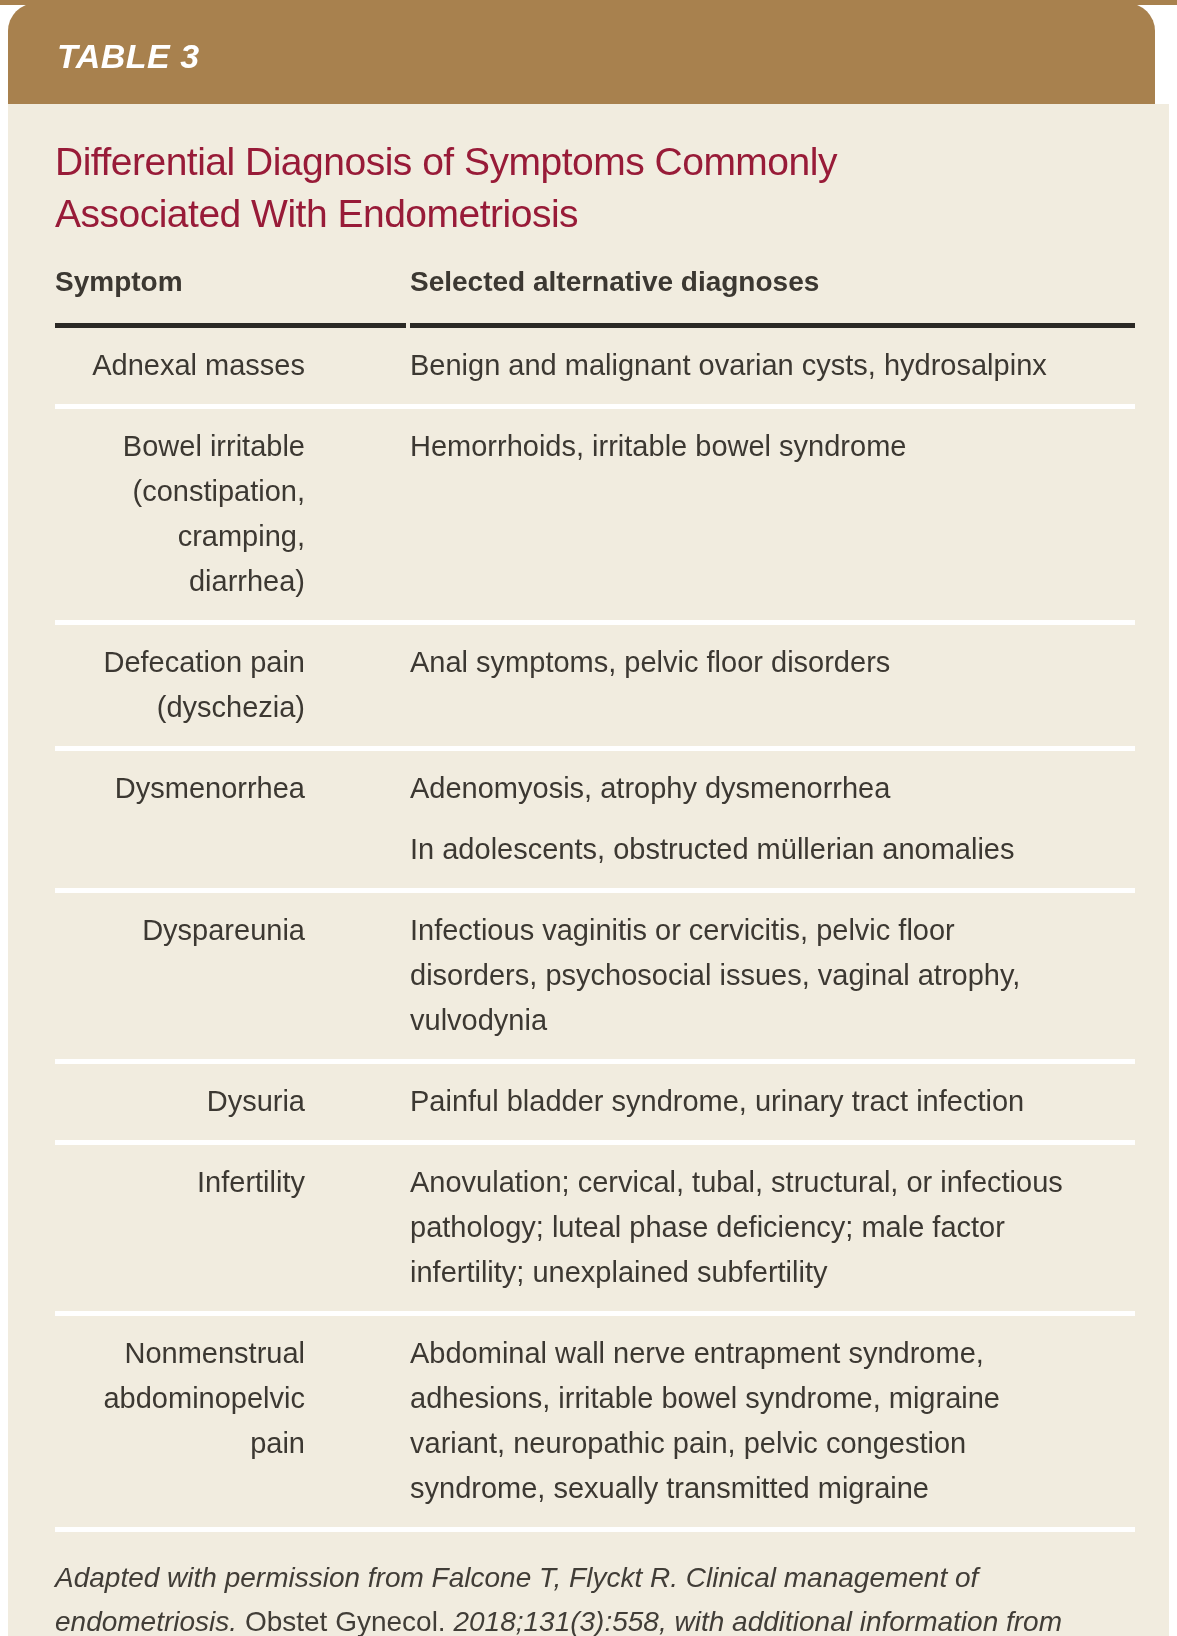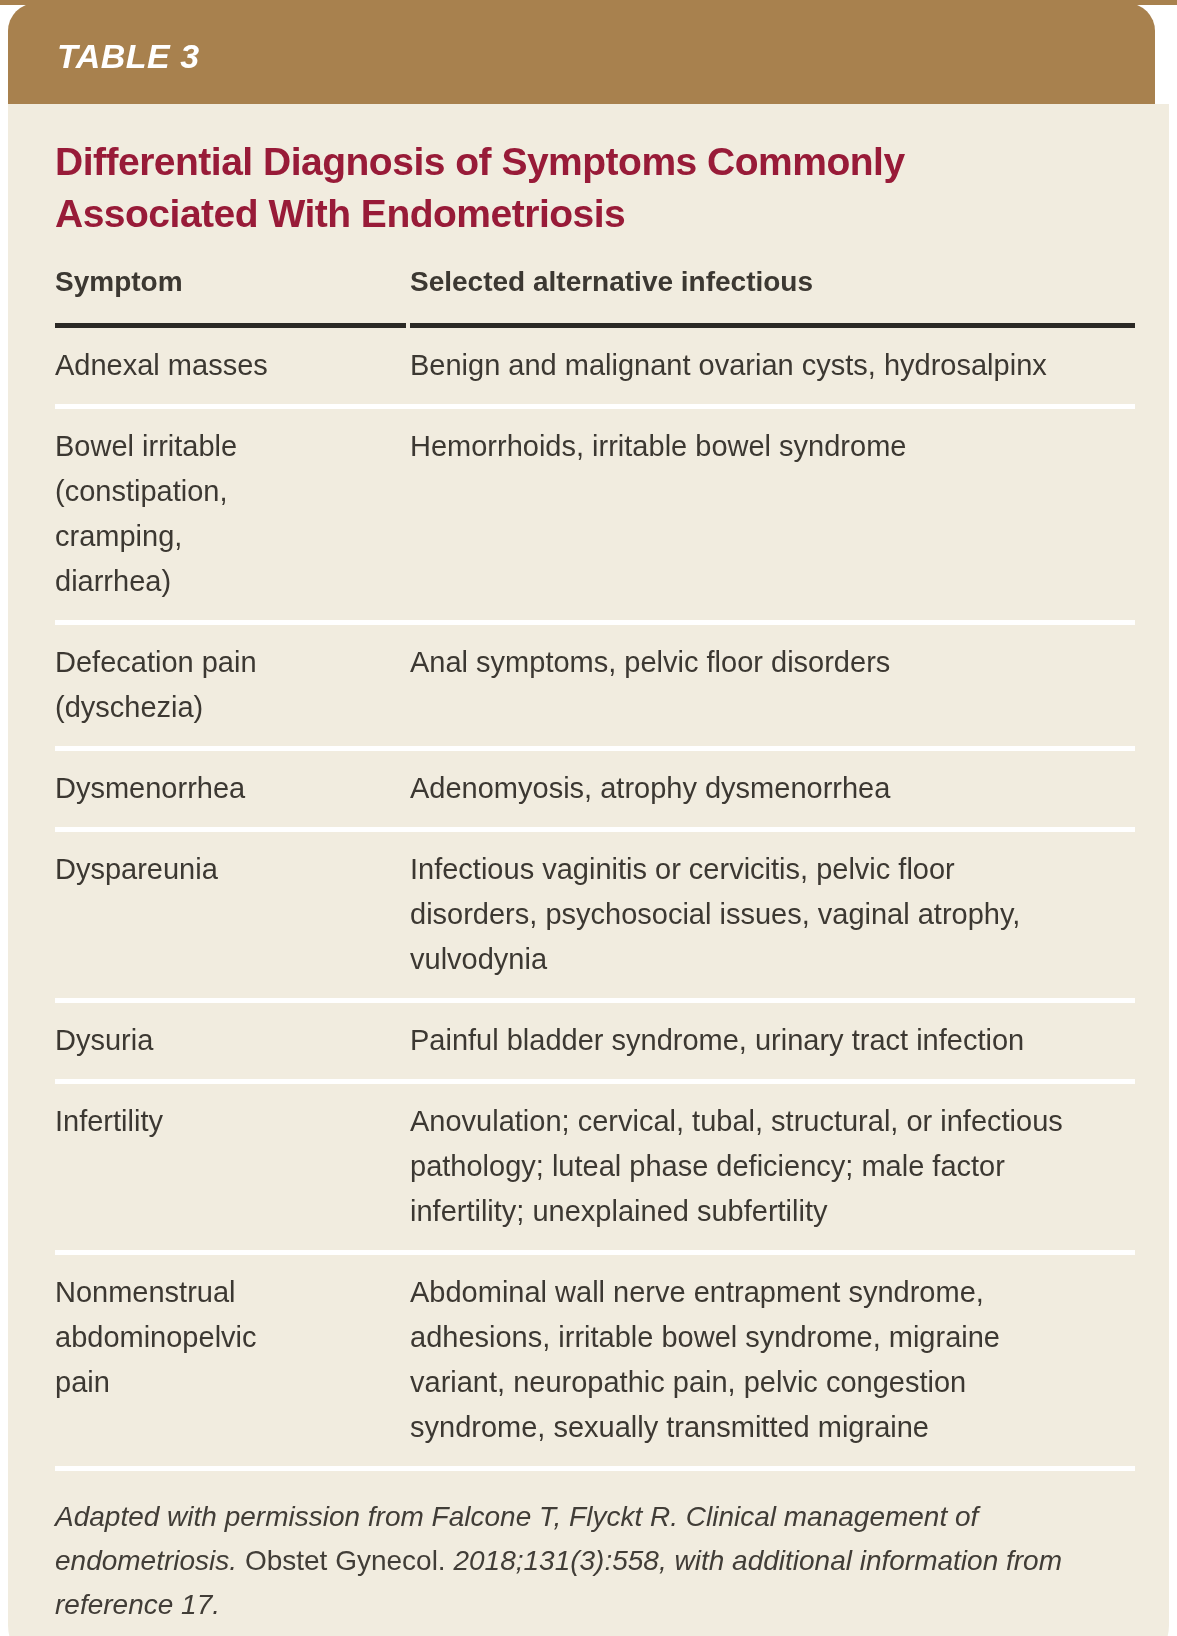--- a/index.html
+++ b/index.html
@@ -37,21 +37,21 @@
   }
   .card{
     margin:0 8px;
     background:var(--cream);
     border-radius:0 0 46px 46px;
     padding:26px 34px 44px 47px;
     min-height:1512px;
   }
   .card-title{
     color:var(--red);
-    font-weight:bold;
+    font-weight:normal;
     font-size:39px;
     line-height:1.33;
     letter-spacing:-0.5px;
     max-width:950px;
     margin:6px 0 26px 0;
   }
   .tbl{width:100%;}
   .hdr-row{
     display:grid;
     grid-template-columns:355px 1fr;
@@ -65,21 +65,21 @@
   .row{
     display:grid;
     grid-template-columns:355px 1fr;
     border-bottom:5px solid var(--sep-white);
     padding:15px 0 16px 0;
   }
   .cell{
     font-size:29px;line-height:45px;color:var(--body-text);
   }
   .cell.symptom{padding-right:55px;}
-  .cell.symptom .txt{max-width:250px;}
+  .cell.symptom .txt{max-width:250px;text-align:right;}
   .cell.diagnoses p{
     margin:0 0 16px 0;
     max-width:660px;
   }
   .cell.diagnoses p:last-child{margin-bottom:0;}
   .footnote{
     padding-top:24px;
     font-size:28px;line-height:44px;
     color:#413d37;
     font-style:italic;
@@ -96,21 +96,21 @@
   <span class="band-label">TABLE 3</span>
 </div>
 
 <div class="card">
 
   <div class="card-title">Differential Diagnosis of Symptoms Commonly Associated With Endometriosis</div>
 
   <div class="tbl">
     <div class="hdr-row">
       <div class="th col1">Symptom</div>
-      <div class="th col2">Selected alternative infectious</div>
+      <div class="th col2">Selected alternative diagnoses</div>
     </div>
     <div id="rows-container">
         <div class="row">
           <div class="cell symptom">
             <div class="txt">Adnexal masses</div>
           </div>
           <div class="cell diagnoses">
             <p>Benign and malignant ovarian cysts, hydrosalpinx</p>
           </div>
         </div>
@@ -129,20 +129,21 @@
           <div class="cell diagnoses">
             <p>Anal symptoms, pelvic floor disorders</p>
           </div>
         </div>
         <div class="row">
           <div class="cell symptom">
             <div class="txt">Dysmenorrhea</div>
           </div>
           <div class="cell diagnoses">
             <p>Adenomyosis, atrophy dysmenorrhea</p>
+            <p>In adolescents, obstructed müllerian anomalies</p>
           </div>
         </div>
         <div class="row">
           <div class="cell symptom">
             <div class="txt">Dyspareunia</div>
           </div>
           <div class="cell diagnoses">
             <p>Infectious vaginitis or cervicitis, pelvic floor disorders, psychosocial issues, vaginal atrophy, vulvodynia</p>
           </div>
         </div>

